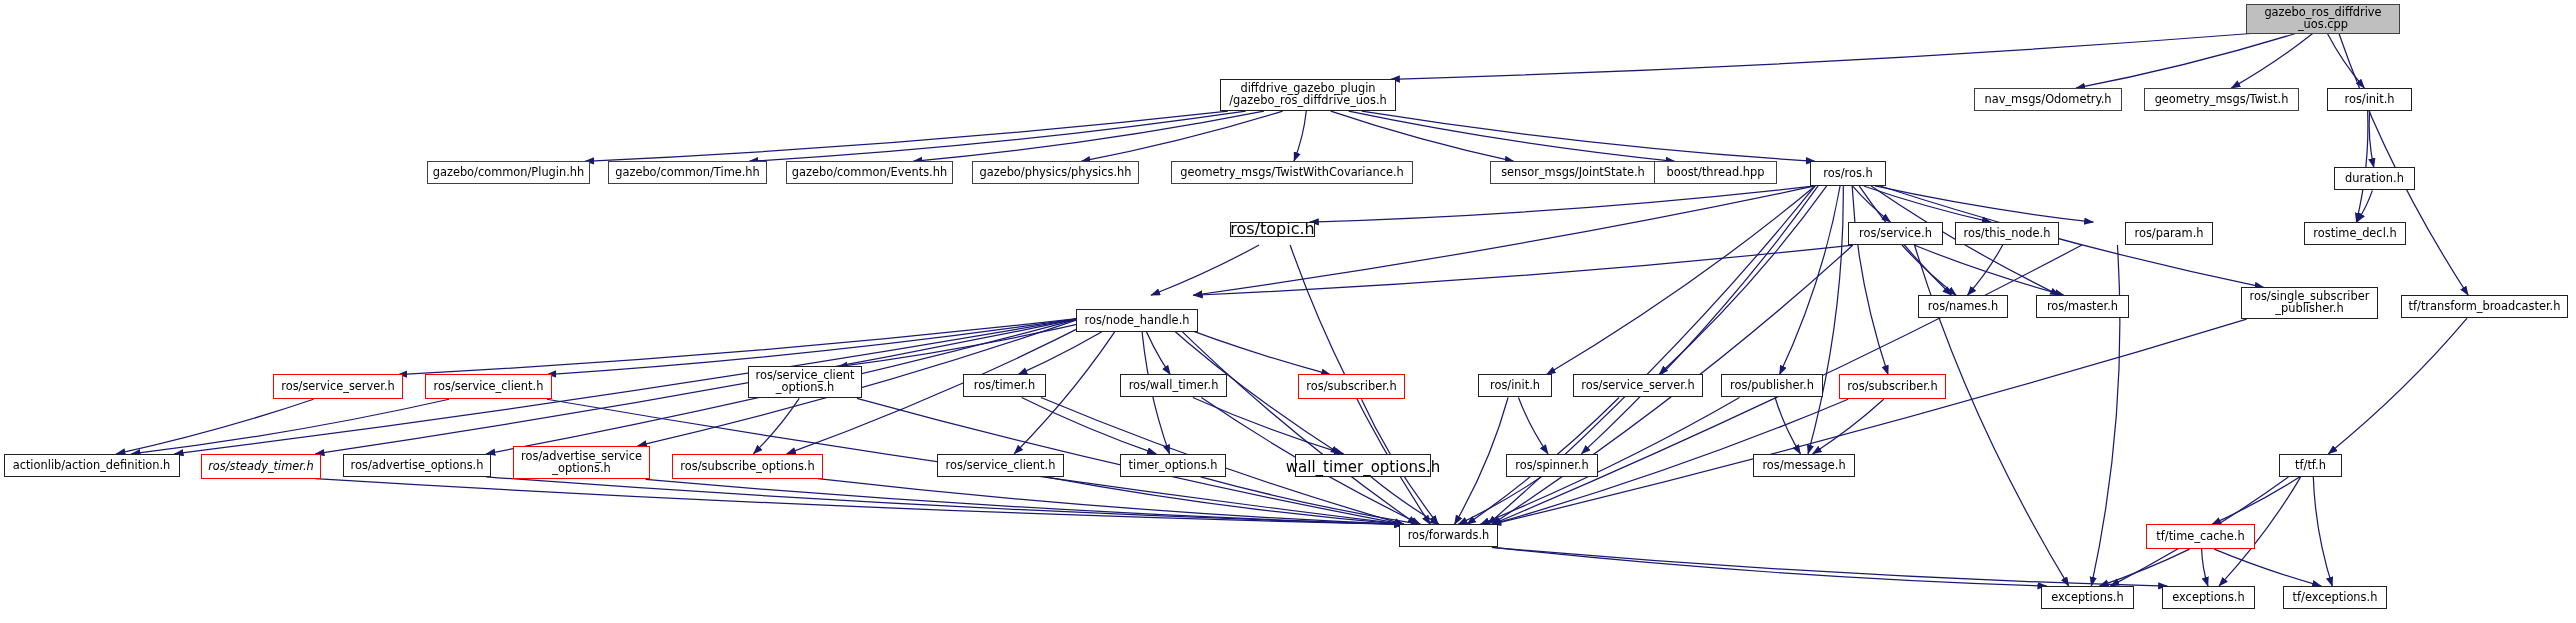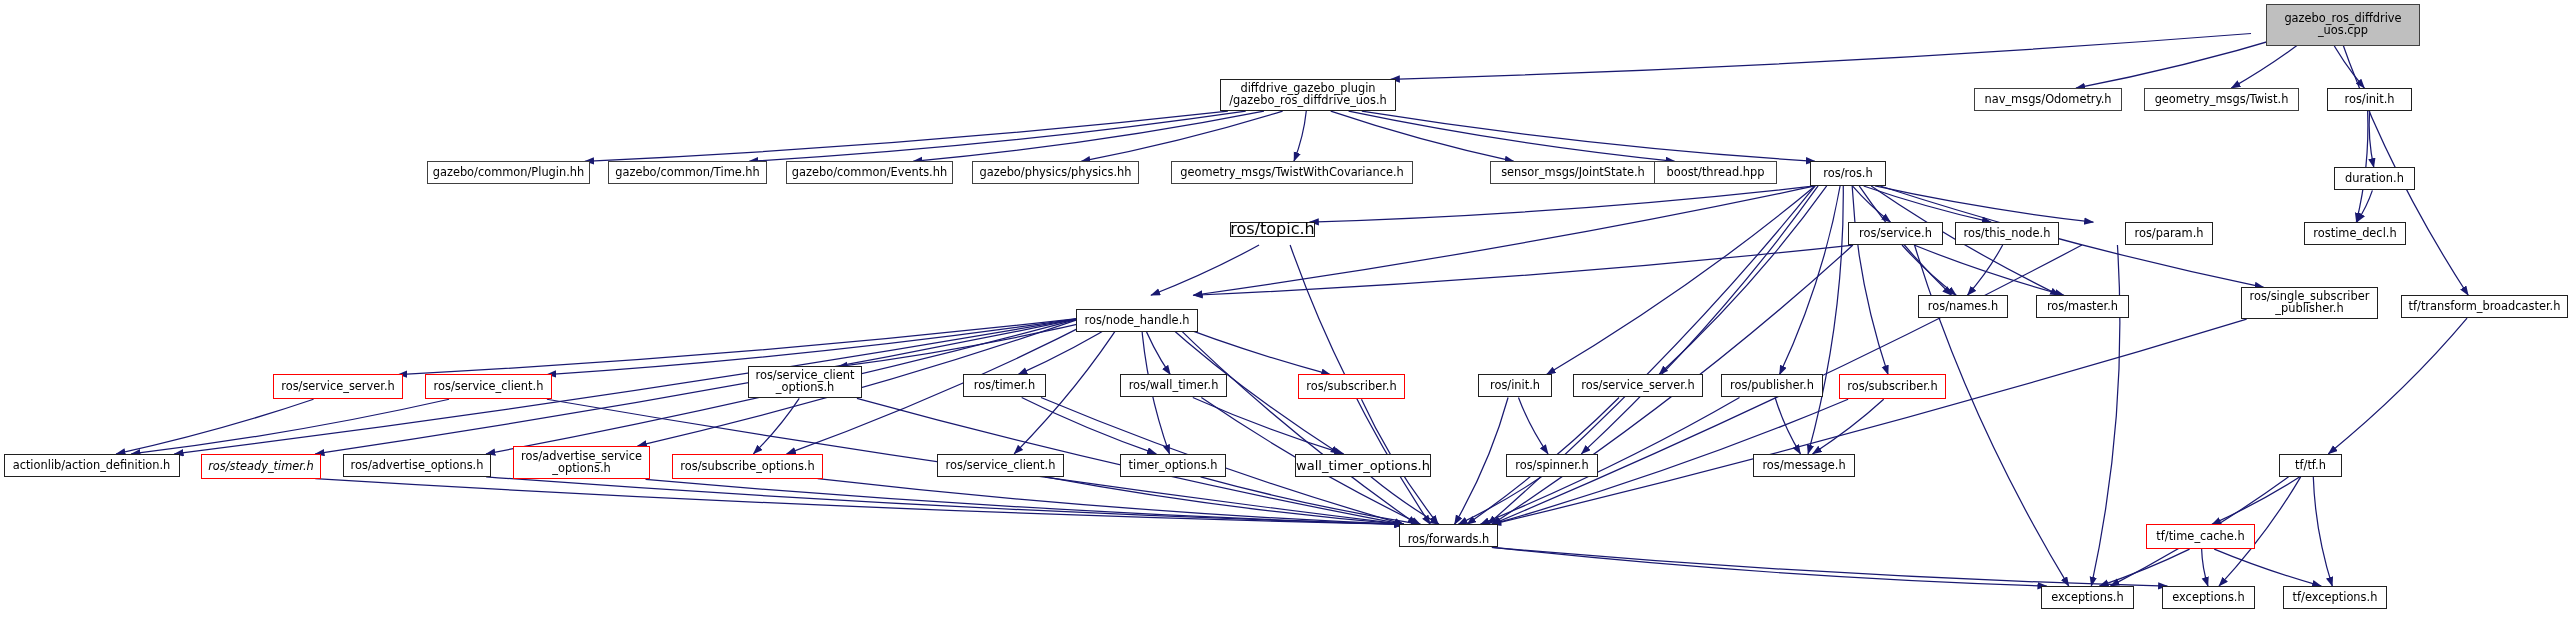--- a/index.html
+++ b/index.html
@@ -114,21 +114,21 @@
         <path d="M2612.4,541 Q2574.68,605.2736 2519.6,665" fill="none" stroke="#191970" stroke-width="1.4" marker-end="url(#arrow)"></path>
         <path d="M2626.7,541 Q2628.82,603.5292000000001 2648.3,665" fill="none" stroke="#191970" stroke-width="1.4" marker-end="url(#arrow)"></path>
         <path d="M2486.2,623 Q2437.94,646.5088 2383.8,665" fill="none" stroke="#191970" stroke-width="1.4" marker-end="url(#arrow)"></path>
         <path d="M2499.9,623 Q2500.56,644.1764 2507.1,665" fill="none" stroke="#191970" stroke-width="1.4" marker-end="url(#arrow)"></path>
         <path d="M2514.2,623 Q2572.06,646.9792 2635.8,665" fill="none" stroke="#191970" stroke-width="1.4" marker-end="url(#arrow)"></path>
         <path d="M1694,621 Q2006.6311671472993,654.8710828186482 2324,665" fill="none" stroke="#191970" stroke-width="1.4" marker-end="url(#arrow)"></path>
         <path d="M1694,621 Q2075.552745154928,654.8804673445375 2461,665" fill="none" stroke="#191970" stroke-width="1.4" marker-end="url(#arrow)"></path>
       </g>
   </svg>
   <div id="node-layer">
-      <div class="node root" style="left: 2246px; top: 3.5px; width: 154px; height: 42px; font-size: 11.4px; margin-left: 20px;"><span>gazebo_ros_diffdrive
+      <div class="node root" style="left: 2246px; top: 3.5px; width: 154px; height: 30px; font-size: 11.4px;"><span>gazebo_ros_diffdrive
 _uos.cpp</span></div>
       <div class="node dark-border" style="left: 1220px; top: 79px; width: 176px; height: 32px; font-size: 11.4px;"><span>diffdrive_gazebo_plugin
 /gazebo_ros_diffdrive_uos.h</span></div>
       <div class="node grey-border" style="left: 1974px; top: 88px; width: 148px; height: 23px; font-size: 11.4px;"><span>nav_msgs/Odometry.h</span></div>
       <div class="node grey-border" style="left: 2144px; top: 88px; width: 155px; height: 23px; font-size: 11.4px;"><span>geometry_msgs/Twist.h</span></div>
       <div class="node dark-border" style="left: 2327px; top: 88px; width: 85px; height: 23px; font-size: 11.4px;"><span>ros/init.h</span></div>
       <div class="node grey-border" style="left: 427px; top: 161px; width: 163px; height: 23px; font-size: 11.4px;"><span>gazebo/common/Plugin.hh</span></div>
       <div class="node grey-border" style="left: 608px; top: 161px; width: 159px; height: 23px; font-size: 11.4px;"><span>gazebo/common/Time.hh</span></div>
       <div class="node grey-border" style="left: 786px; top: 161px; width: 167px; height: 23px; font-size: 11.4px;"><span>gazebo/common/Events.hh</span></div>
       <div class="node grey-border" style="left: 972px; top: 161px; width: 167px; height: 23px; font-size: 11.4px;"><span>gazebo/physics/physics.hh</span></div>
@@ -160,24 +160,24 @@
       <div class="node dark-border" style="left: 1721px; top: 374px; width: 102px; height: 23px; font-size: 11.4px;"><span>ros/publisher.h</span></div>
       <div class="node red-border" style="left: 1839px; top: 374px; width: 107px; height: 25px; font-size: 11.4px;"><span>ros/subscriber.h</span></div>
       <div class="node dark-border" style="left: 3.5px; top: 454px; width: 176px; height: 23px; font-size: 11.4px;"><span>actionlib/action_definition.h</span></div>
       <div class="node red-border" style="left: 201px; top: 454px; width: 120px; height: 25px; font-size: 11.4px; font-style: italic;"><span>ros/steady_timer.h</span></div>
       <div class="node dark-border" style="left: 343px; top: 454px; width: 148px; height: 23px; font-size: 11.4px;"><span>ros/advertise_options.h</span></div>
       <div class="node red-border" style="left: 513px; top: 446px; width: 137px; height: 33px; font-size: 11.4px;"><span>ros/advertise_service
 _options.h</span></div>
       <div class="node red-border" style="left: 672px; top: 454px; width: 151px; height: 25px; font-size: 11.4px;"><span>ros/subscribe_options.h</span></div>
       <div class="node dark-border" style="left: 937px; top: 454px; width: 127px; height: 23px; font-size: 11.4px;"><span>ros/service_client.h</span></div>
       <div class="node dark-border" style="left: 1120px; top: 454px; width: 106px; height: 23px; font-size: 11.4px;"><span>timer_options.h</span></div>
-      <div class="node dark-border" style="left: 1295px; top: 454px; width: 136px; height: 23px; font-size: 13px;"><span>wall_timer_options.h</span></div>
+      <div class="node dark-border" style="left: 1295px; top: 454px; width: 136px; height: 23px; font-size: 15px; align-items: flex-end;"><span>wall_timer_options.h</span></div>
       <div class="node dark-border" style="left: 1506px; top: 454px; width: 92px; height: 23px; font-size: 11.4px;"><span>ros/spinner.h</span></div>
       <div class="node dark-border" style="left: 1753px; top: 454px; width: 102px; height: 23px; font-size: 11.4px;"><span>ros/message.h</span></div>
       <div class="node dark-border" style="left: 2279px; top: 454px; width: 63px; height: 23px; font-size: 11.4px;"><span>tf/tf.h</span></div>
       <div class="node red-border" style="left: 2146px; top: 524px; width: 109px; height: 25px; font-size: 11.4px;"><span>tf/time_cache.h</span></div>
-      <div class="node dark-border" style="left: 1399px; top: 524px; width: 99px; height: 23px; font-size: 11.4px; align-items: flex-end;"><span>ros/forwards.h</span></div>
+      <div class="node dark-border" style="left: 1399px; top: 524px; width: 99px; height: 23px; font-size: 11.4px;"><span>ros/forwards.h</span></div>
       <div class="node dark-border" style="left: 2041px; top: 586px; width: 93px; height: 23px; font-size: 11.4px;"><span>exceptions.h</span></div>
       <div class="node dark-border" style="left: 2162px; top: 586px; width: 93px; height: 23px; font-size: 11.4px;"><span>exceptions.h</span></div>
       <div class="node dark-border" style="left: 2283px; top: 586px; width: 104px; height: 23px; font-size: 11.4px;"><span>tf/exceptions.h</span></div>
     </div>
 </div>
 
 
 </body></html>

